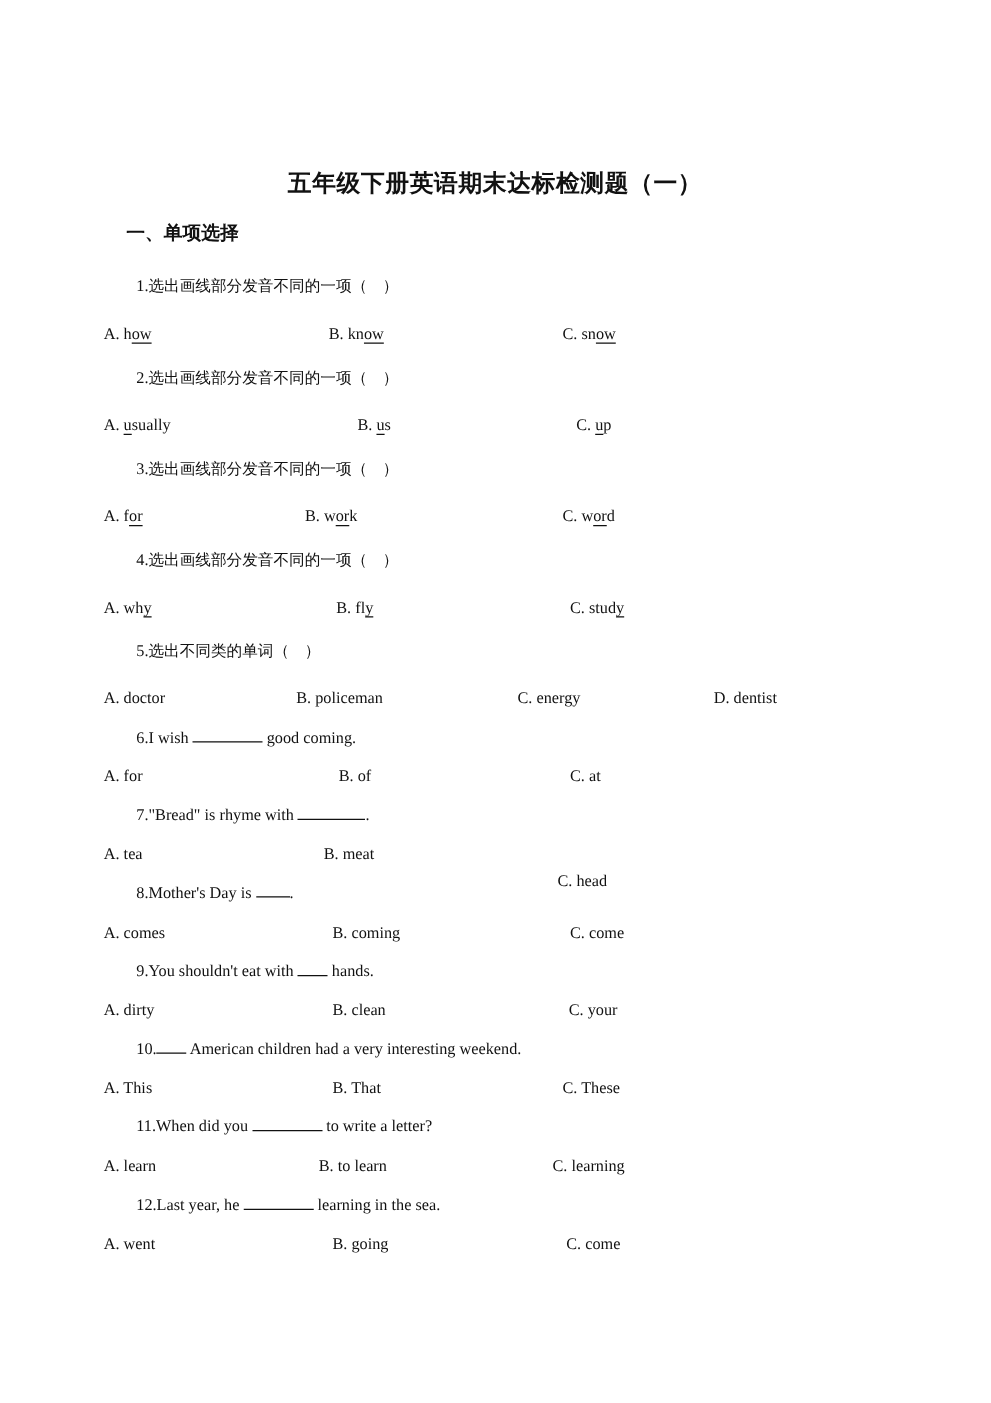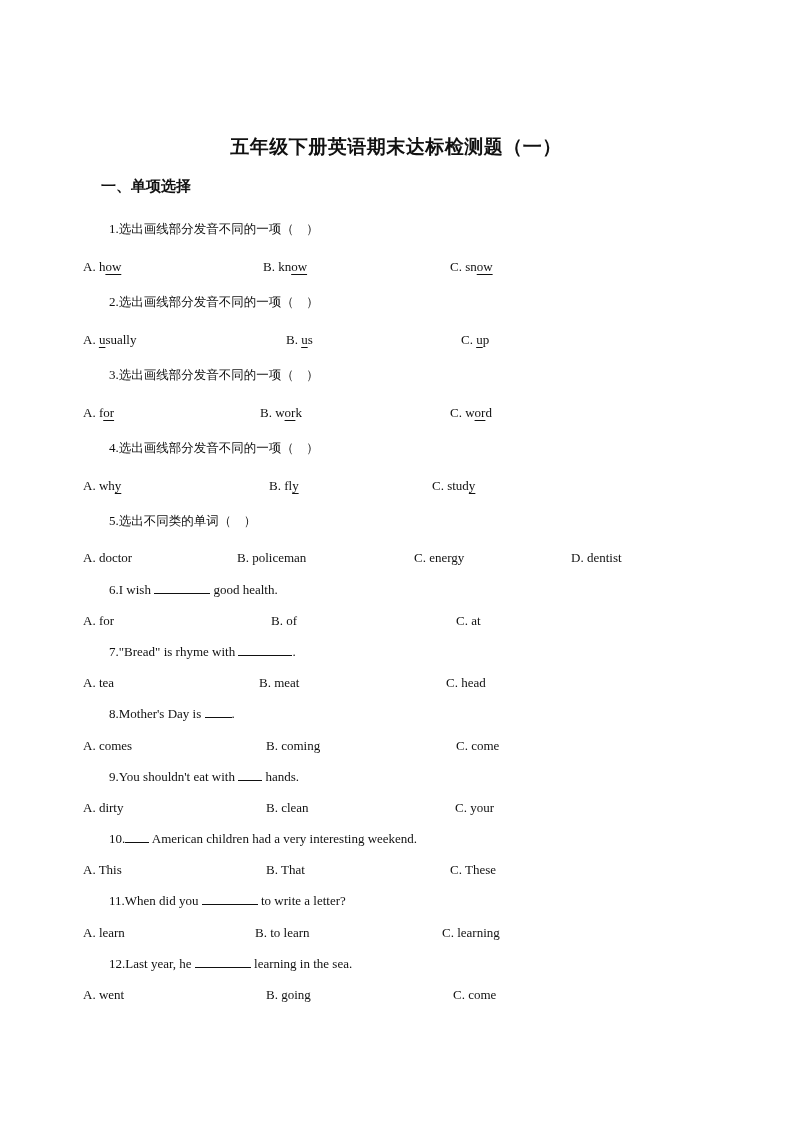--- a/index.html
+++ b/index.html
@@ -32,51 +32,51 @@
   <span>2.</span><span class="zh">选出画线部分发音不同的一项（　）</span>
 </div>
 <div class="opt" style="left:83px;top:332px"><span>A. </span><span class="u">u</span><span>sually</span></div>
 <div class="opt" style="left:286px;top:332px"><span>B. </span><span class="u">u</span><span>s</span></div>
 <div class="opt" style="left:461px;top:332px"><span>C. </span><span class="u">u</span><span>p</span></div>
 
 <div class="q" style="top:367px">
   <span>3.</span><span class="zh">选出画线部分发音不同的一项（　）</span>
 </div>
 <div class="opt" style="left:83px;top:405px"><span>A. </span><span>f</span><span class="u">or</span></div>
-<div class="opt" style="left:260px;top:405px"><span>B. </span><span>w</span><span class="u">or</span><span>k</span></div>
+<div class="opt" style="left:244px;top:405px"><span>B. </span><span>w</span><span class="u">or</span><span>k</span></div>
 <div class="opt" style="left:450px;top:405px"><span>C. </span><span>w</span><span class="u">or</span><span>d</span></div>
 
 <div class="q" style="top:440px">
   <span>4.</span><span class="zh">选出画线部分发音不同的一项（　）</span>
 </div>
 <div class="opt" style="left:83px;top:478px"><span>A. </span><span>wh</span><span class="u">y</span></div>
 <div class="opt" style="left:269px;top:478px"><span>B. </span><span>fl</span><span class="u">y</span></div>
-<div class="opt" style="left:432px;top:478px"><span>C. </span><span>stud</span><span class="u">y</span></div>
+<div class="opt" style="left:456px;top:478px"><span>C. </span><span>stud</span><span class="u">y</span></div>
 
 <div class="q" style="top:513px">
   <span>5.</span><span class="zh">选出不同类的单词（　）</span>
 </div>
 <div class="opt" style="left:83px;top:550px">A. doctor</div>
 <div class="opt" style="left:237px;top:550px">B. policeman</div>
 <div class="opt" style="left:414px;top:550px">C. energy</div>
 <div class="opt" style="left:571px;top:550px">D. dentist</div>
 
 <div class="q" style="top:582px">
-  <span>6.</span><span>I wish </span><span class="blank" style="width:56px"></span><span> good health.</span>
+  <span>6.</span><span>I wish </span><span class="blank" style="width:56px"></span><span> good coming.</span>
 </div>
 <div class="opt" style="left:83px;top:613px">A. for</div>
 <div class="opt" style="left:271px;top:613px">B. of</div>
 <div class="opt" style="left:456px;top:613px">C. at</div>
 
 <div class="q" style="top:644px">
   <span>7.</span><span>"Bread" is rhyme with </span><span class="blank" style="width:54px"></span><span>.</span>
 </div>
 <div class="opt" style="left:83px;top:675px">A. tea</div>
 <div class="opt" style="left:259px;top:675px">B. meat</div>
-<div class="opt" style="left:446px;top:675px">C. head</div>
+<div class="opt" style="left:446px;top:697px">C. head</div>
 
 <div class="q" style="top:706px">
   <span>8.</span><span>Mother's Day is  </span><span class="blank" style="width:27px"></span><span>.</span>
 </div>
 <div class="opt" style="left:83px;top:738px">A. comes</div>
 <div class="opt" style="left:266px;top:738px">B. coming</div>
 <div class="opt" style="left:456px;top:738px">C. come</div>
 
 <div class="q" style="top:769px">
   <span>9.</span><span>You shouldn't eat with  </span><span class="blank" style="width:24px"></span><span> hands.</span>

